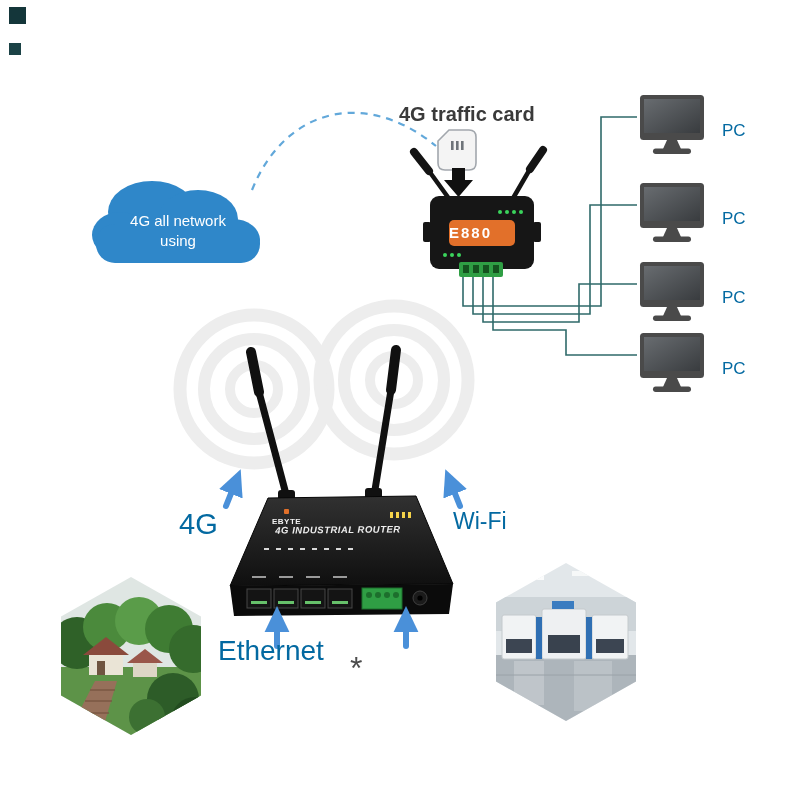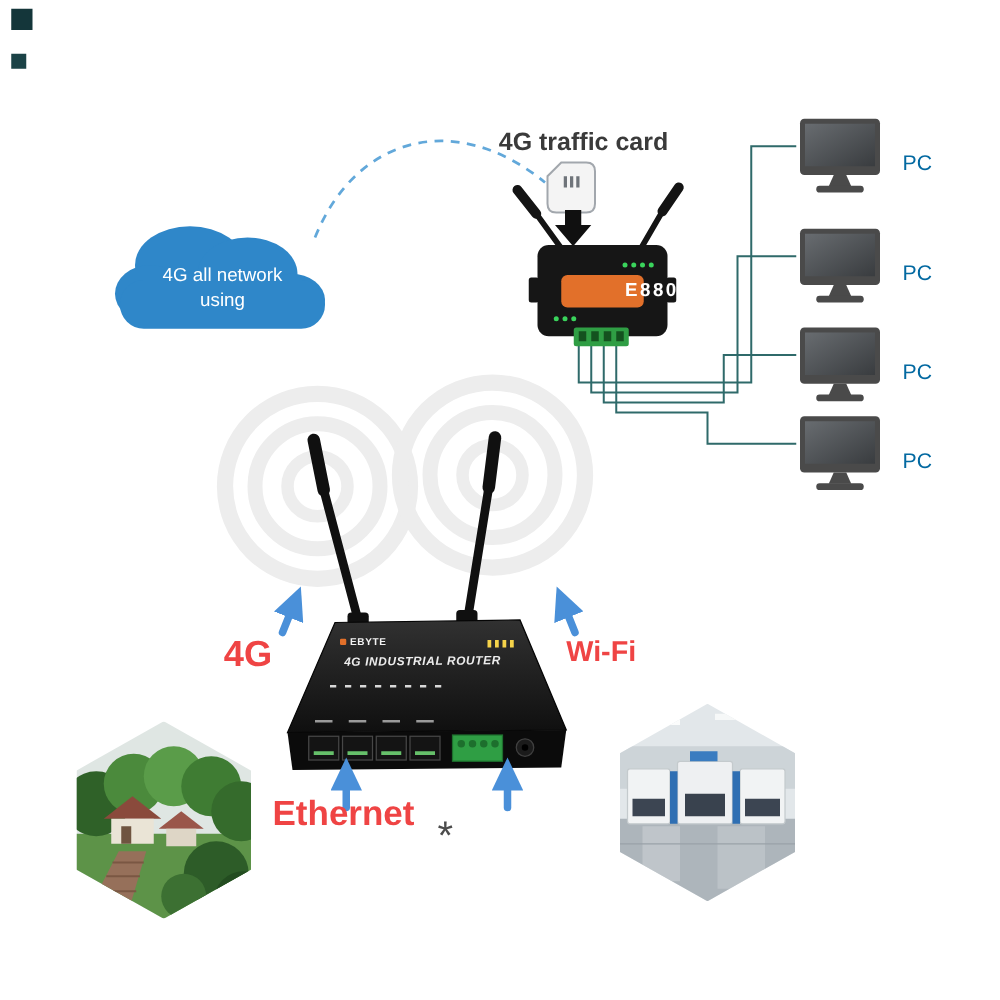--- a/index.html
+++ b/index.html
@@ -8,31 +8,31 @@
   .canvas { position:relative; width:800px; height:800px; background:#fff; overflow:hidden; }
   .art { position:absolute; left:0; top:0; width:800px; height:800px; }
   .abs { position:absolute; }
   .nowrap { white-space:nowrap; }
   .wm { position:absolute; }
   .wm1 { left:9px; top:7px; width:17px; height:17px; background:#14363a; }
   .wm2 { left:9px; top:43px; width:12px; height:12px; background:#1b4246; }
   .cloud-text { left:112px; top:211px; width:132px; text-align:center; color:#ffffff;
                 font-size:15px; font-weight:500; line-height:1.32; }
   .traffic-label { left:399px; top:103px; font-size:20px; font-weight:700; color:#3a3a3a; }
-  .modem-label { left:449px; top:224px; width:66px; text-align:right; color:#ffffff;
-                 font-size:15px; font-weight:700; letter-spacing:2px;margin-left:28px; }
+  .modem-label { left:449px; top:224px; width:66px; text-align:left; color:#ffffff;
+                 font-size:15px; font-weight:700; letter-spacing:2px; }
   .pc-label { left:722px; font-size:17px; font-weight:500; color:#0369a1; }
   .pc1 { top:121px; } .pc2 { top:209px; } .pc3 { top:288px; } .pc4 { top:359px; }
   .router-brand { left:272px; top:509px; display:flex; align-items:center; gap:3px;
-                  color:#f2f2f2; font-size:8px; font-weight:700; letter-spacing:0.5px; }
+                  color:#f2f2f2; font-size:8px; font-weight:700; letter-spacing:0.5px;flex-direction:column; }
   .brand-mark { width:5px; height:5px; border-radius:1px; background:#e2702a; display:inline-block; }
   .router-title { left:258px; top:524px; width:160px; text-align:center; color:#ededed;
                   font-size:9.5px; font-weight:700; font-style:italic; letter-spacing:0.5px;
                   transform:rotate(-0.6deg); }
-  .callout { color:#ef4444; font-weight:700; }
+  .callout { color:#0369a1; font-weight:400; }
   .c-4g { left:179px; top:508px; font-size:29px; }
   .c-wifi { left:453px; top:508px; font-size:23px; }
   .c-eth { left:218px; top:635px; font-size:28px; }
   .c-rs { left:364px; top:635px; font-size:28px; }
   .c-star { left:350px; top:650px; font-size:32px; color:#4c4c4c; }
   .hex { position:absolute; clip-path:polygon(50% 0,100% 25%,100% 75%,50% 100%,0 75%,0 25%); overflow:hidden; }
   .hex-left { left:61px; top:577px; width:140px; height:158px; }
   .hex-right { left:496px; top:563px; width:140px; height:158px; }
   .hex svg { display:block; width:100%; height:100%; }
 </style>

